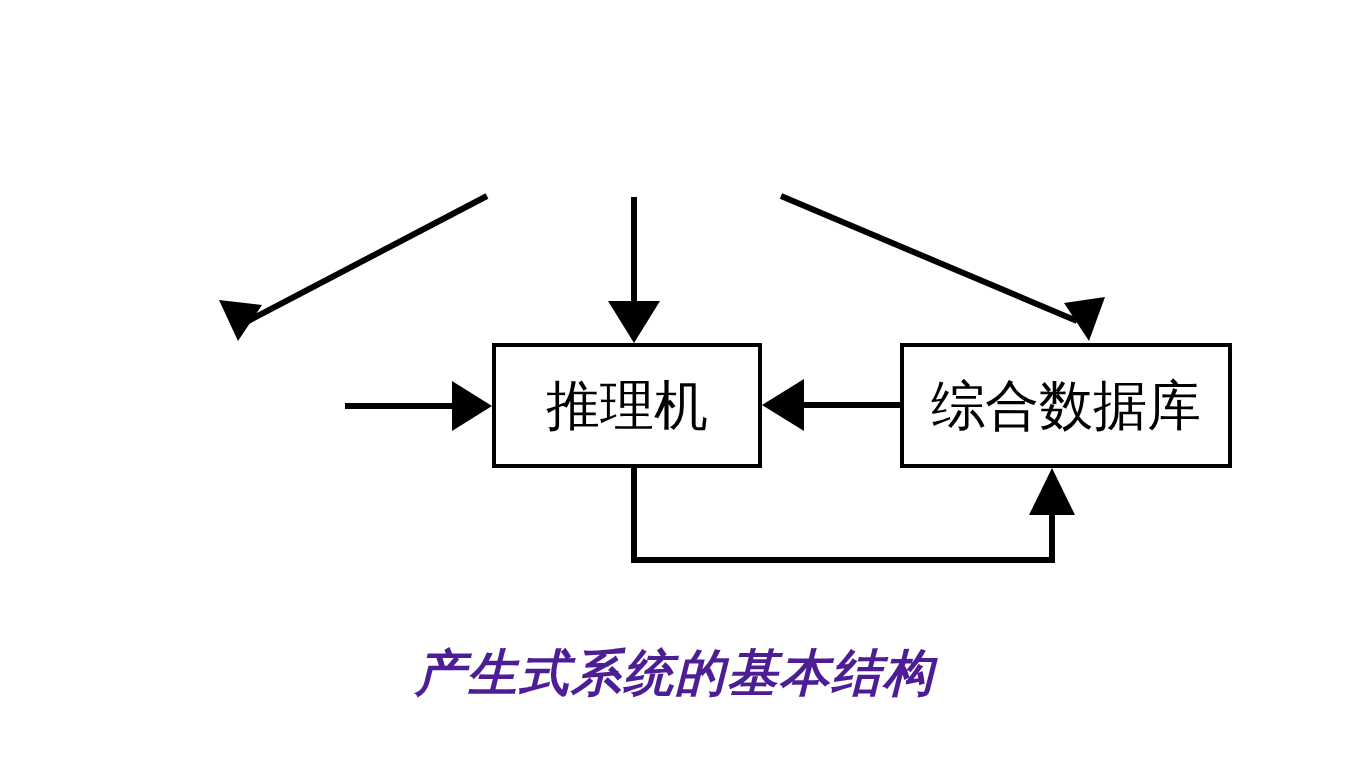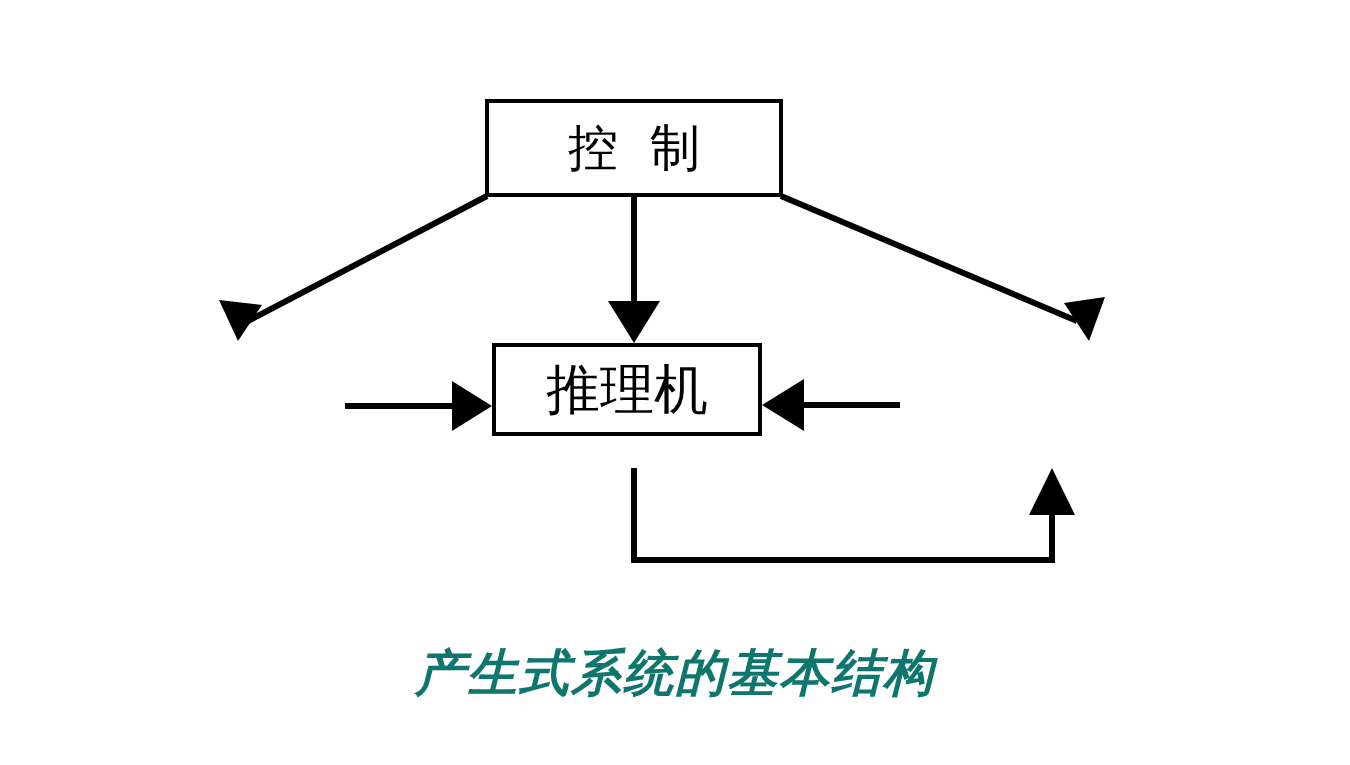--- a/index.html
+++ b/index.html
@@ -56,42 +56,42 @@
   #node-rulebase {
     left: 70px;
     top: 343px;
     width: 275px;
     height: 125px;
   }
   #node-inference {
     left: 492px;
     top: 343px;
     width: 270px;
-    height: 93px;
+    height: 125px;
   }
   #node-database {
     left: 900px;
     top: 343px;
     width: 332px;
     height: 125px;
   }
   #caption {
     position: absolute;
     left: 0;
     top: 640px;
     width: 1350px;
     text-align: center;
     z-index: 3;
   }
   #caption .caption-text {
     font-family: "DejaVu Serif", "Liberation Serif", serif;
     font-size: 50px;
     font-weight: bold;
     font-style: italic;
-    color: #0f766e;
+    color: #4c1d95;
     letter-spacing: 2px;
     white-space: pre;
   }
 </style>
 </head>
 <body>
 
 <div id="canvas">
 
   <svg id="edges" viewBox="0 0 1350 765" width="1350" height="765" xmlns="http://www.w3.org/2000/svg">
@@ -120,27 +120,27 @@
       <line x1="900" y1="405" x2="802" y2="405" stroke="#000000" stroke-width="6"></line>
       <polygon points="762,405 804,379 804,431" fill="#000000"></polygon>
     </g>
 
     <g>
       <polyline points="634,468 634,560 1052,560 1052,505" fill="none" stroke="#000000" stroke-width="6"></polyline>
       <polygon points="1052,468 1029,515 1075,515" fill="#000000"></polygon>
     </g>
   </svg>
 
-  <div class="node" id="node-control">
-    <span class="node-label">控  制</span>
-  </div>
 
 
   <div class="node" id="node-inference">
     <span class="node-label">推理机</span>
   </div>
 
+  <div class="node" id="node-database">
+    <span class="node-label">综合数据库</span>
+  </div>
 
   <div id="caption">
     <span class="caption-text">产生式系统的基本结构</span>
   </div>
 
 </div>
 
 </body></html>

